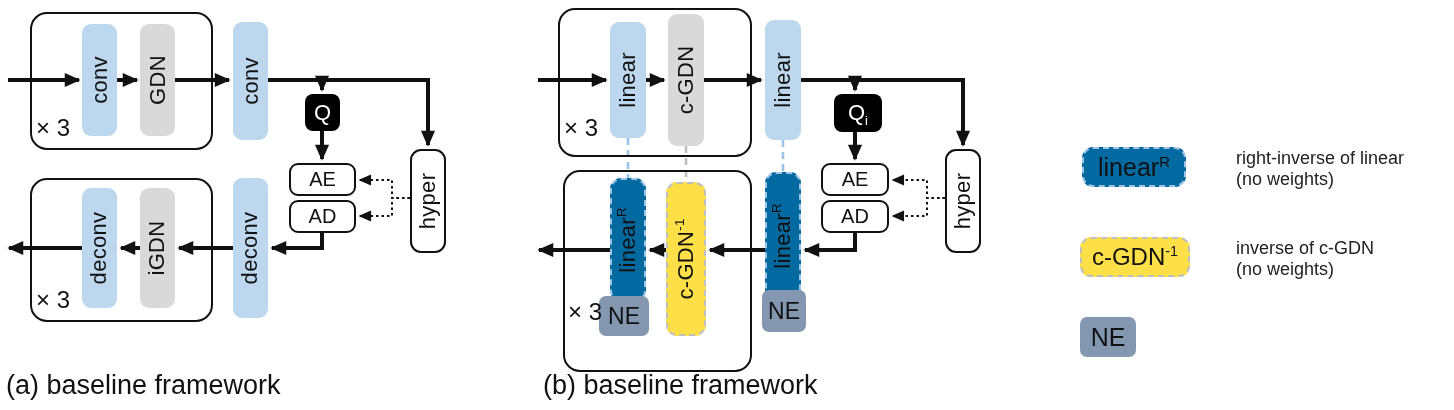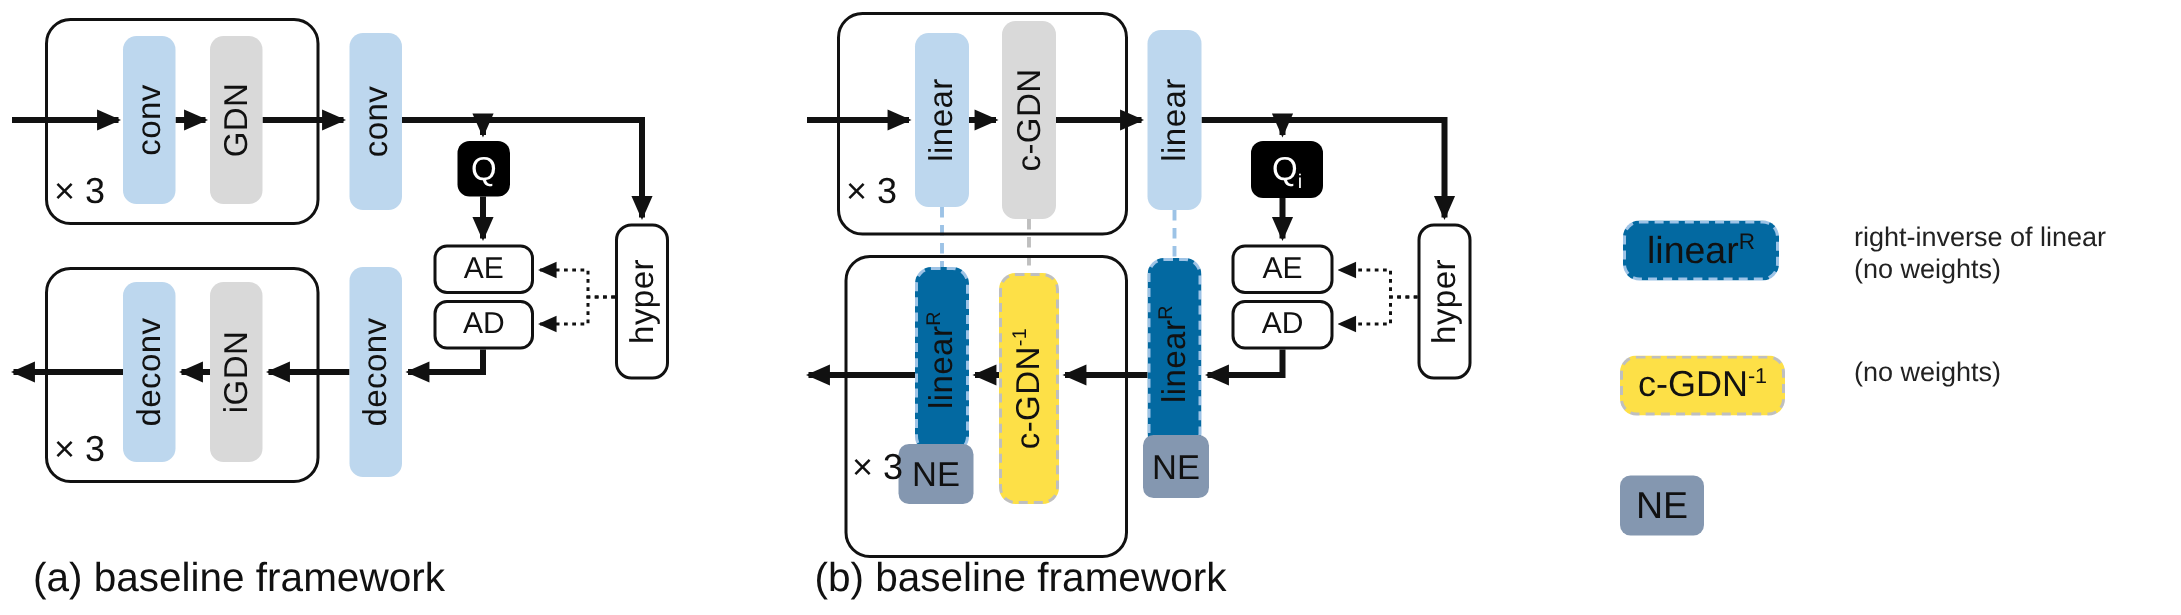--- a/index.html
+++ b/index.html
@@ -118,21 +118,21 @@
   </div>
   <div class="box fill-gray" style="left:140px;top:188px;width:35px;height:120px">
     <span class="vtext">iGDN</span>
   </div>
   <div class="repeat" style="left:36px;top:286px">× 3</div>
 
   <div class="box fill-blue" style="left:233px;top:178px;width:35px;height:140px">
     <span class="vtext">deconv</span>
   </div>
 
-  <div class="caption" style="left:22px;top:370px">(a) baseline framework</div>
+  <div class="caption" style="left:6px;top:370px">(a) baseline framework</div>
 
   <div class="frame" style="left:558px;top:8px;width:194px;height:149px"></div>
 
   <div class="box fill-blue" style="left:610px;top:22px;width:36px;height:116px">
     <span class="vtext">linear</span>
   </div>
   <div class="box fill-gray" style="left:668px;top:14px;width:36px;height:132px">
     <span class="vtext">c-GDN</span>
   </div>
   <div class="repeat" style="left:564px;top:114px">× 3</div>
@@ -183,20 +183,21 @@
   </div>
   <div class="legend-desc" style="left:1236px;top:148px">
     <div>right-inverse of linear</div>
     <div>(no weights)</div>
   </div>
 
   <div class="box dash-gray" style="left:1080px;top:237px;width:110px;height:40px">
     <span class="htext leg-font" style="font-size:24px"><span>c-GDN</span><span class="sup">-1</span></span>
   </div>
   <div class="legend-desc" style="left:1236px;top:238px">
+    <div>inverse of c-GDN</div>
     <div>(no weights)</div>
   </div>
 
   <div class="box ne" style="left:1080px;top:317px;width:56px;height:40px">
     <span class="htext leg-font">NE</span>
   </div>
 
 </div>
 
 </body></html>

